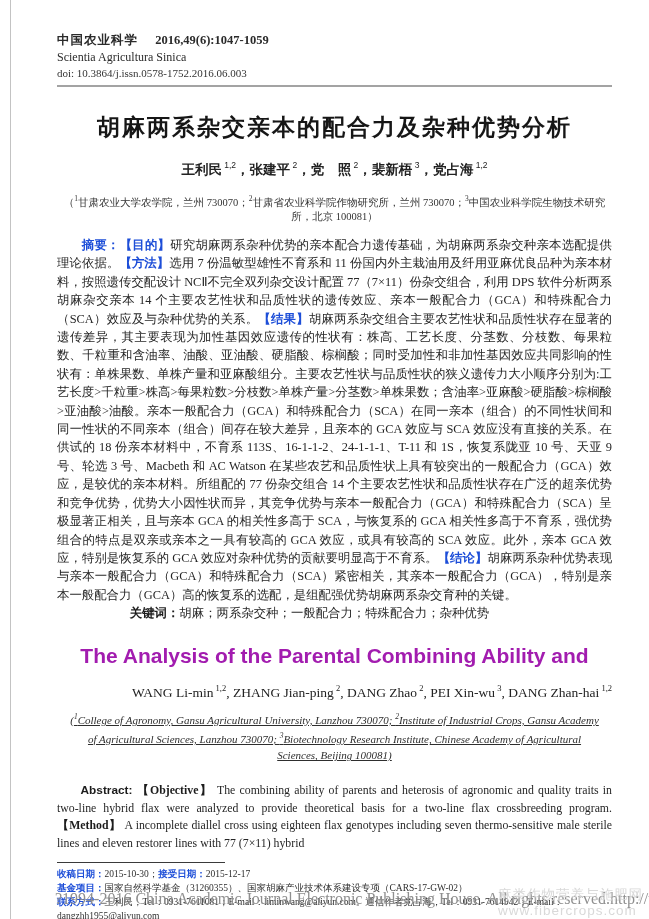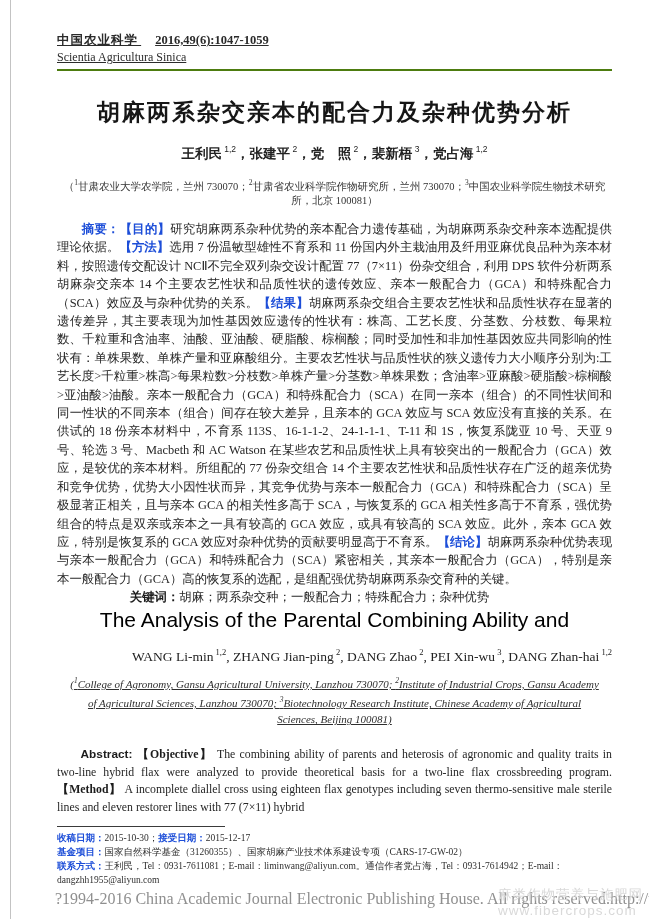--- a/index.html
+++ b/index.html
@@ -13,30 +13,30 @@
     -webkit-font-smoothing:antialiased;
   }
   .scan-edge{
     position:absolute;left:10px;top:0;bottom:0;width:1px;
     background:#c3c3c3;
   }
   .page{
     position:absolute;left:57px;top:0;width:555px;
   }
   
-  .jheader{padding-top:32px;border-bottom:2px solid #4d7c0f;padding-bottom:4px;text-decoration:underline;}
+  .jheader{padding-top:32px;border-bottom:2px solid #a3a3a3;padding-bottom:4px;}
   .jheader-row1{font-size:12.5px;line-height:17px;}
   .jname-cn{font-weight:bold;letter-spacing:1px;}
   .jcitation{margin-left:14px;font-weight:bold;}
   .jheader-row2{display:flex;justify-content:space-between;align-items:baseline;font-size:12px;line-height:16px;flex-direction:column;}
   .jdoi{font-size:11px;color:#333;}
   
   .title-cn{
     margin-top:26px;text-align:center;
-    font-family:Liberation Sans, sans-serif;
+    font-family:Liberation Serif, serif;
     font-size:23px;font-weight:bold;color:#161616;
     letter-spacing:2px;line-height:30px;
   }
   .authors-cn{
     margin-top:13px;text-align:center;
     font-family:"Liberation Sans", sans-serif;
     font-size:13.5px;font-weight:bold;color:#222;line-height:19px;
   }
   .authors-cn sup{font-size:8.5px;font-weight:normal;}
   .affil-cn{
@@ -51,23 +51,23 @@
     text-align:justify;text-indent:2em;
     color:#262626;
   }
   .seg-label{font-family:"Liberation Sans", sans-serif;font-weight:bold;color:#1d4ed8;}
   .keywords-cn{
     font-size:12.4px;line-height:18.4px;text-indent:2em;color:#262626;
   }
   .kw-label{font-family:"Liberation Sans", sans-serif;font-weight:bold;color:#1c1c1c;margin-left:48px;}
   
   .title-en{
-    text-align:center;
+    margin-top:20px;text-align:center;
     font-family:"Liberation Sans", sans-serif;
-    font-size:21px;font-weight:400;color:#000000;line-height:26px;
+    font-size:21px;font-weight:700;color:#a21caf;line-height:26px;
   }
   .authors-en{
     margin-top:10px;text-align:right;
     font-size:13.5px;color:#222;line-height:18px;
   }
   .authors-en sup{font-size:8.5px;}
   .affil-en{
     margin-top:8px;text-align:center;
     font-style:italic;font-size:11px;color:#2e2e2e;line-height:16.5px;
     padding:0 10px;
@@ -108,20 +108,21 @@
 
 <div class="page">
 
   <div class="jheader">
     <div class="jheader-row1">
       <span class="jname-cn">中国农业科学</span>
       <span class="jcitation">2016,49(6):1047-1059</span>
     </div>
     <div class="jheader-row2">
       <span class="jname-en">Scientia Agricultura Sinica</span>
+      <span class="jdoi">doi: 10.3864/j.issn.0578-1752.2016.06.003</span>
     </div>
   </div>
 
   <div class="title-cn">胡麻两系杂交亲本的配合力及杂种优势分析</div>
 
   <div class="authors-cn"><span>王利民</span><sup> 1,2</sup>，<span>张建平</span><sup> 2</sup>，<span>党　照</span><sup> 2</sup>，<span>裴新梧</span><sup> 3</sup>，<span>党占海</span><sup> 1,2</sup></div>
 
   <div class="affil-cn"><span class="seg-text">（</span><sup>1</sup><span class="seg-text">甘肃农业大学农学院，兰州 730070；</span><sup>2</sup><span class="seg-text">甘肃省农业科学院作物研究所，兰州 730070；</span><sup>3</sup><span class="seg-text">中国农业科学院生物技术研究所，北京 100081）</span></div>
 
   <div class="abstract-cn"><span class="seg-label">摘要：</span><span class="seg-label">【目的】</span><span class="seg-text">研究胡麻两系杂种优势的亲本配合力遗传基础，为胡麻两系杂交种亲本选配提供理论依据。</span><span class="seg-label">【方法】</span><span class="seg-text">选用 7 份温敏型雄性不育系和 11 份国内外主栽油用及纤用亚麻优良品种为亲本材料，按照遗传交配设计 NCⅡ不完全双列杂交设计配置 77（7×11）份杂交组合，利用 DPS 软件分析两系胡麻杂交亲本 14 个主要农艺性状和品质性状的遗传效应、亲本一般配合力（GCA）和特殊配合力（SCA）效应及与杂种优势的关系。</span><span class="seg-label">【结果】</span><span class="seg-text">胡麻两系杂交组合主要农艺性状和品质性状存在显著的遗传差异，其主要表现为加性基因效应遗传的性状有：株高、工艺长度、分茎数、分枝数、每果粒数、千粒重和含油率、油酸、亚油酸、硬脂酸、棕榈酸；同时受加性和非加性基因效应共同影响的性状有：单株果数、单株产量和亚麻酸组分。主要农艺性状与品质性状的狭义遗传力大小顺序分别为:工艺长度&gt;千粒重&gt;株高&gt;每果粒数&gt;分枝数&gt;单株产量&gt;分茎数&gt;单株果数；含油率&gt;亚麻酸&gt;硬脂酸&gt;棕榈酸&gt;亚油酸&gt;油酸。亲本一般配合力（GCA）和特殊配合力（SCA）在同一亲本（组合）的不同性状间和同一性状的不同亲本（组合）间存在较大差异，且亲本的 GCA 效应与 SCA 效应没有直接的关系。在供试的 18 份亲本材料中，不育系 113S、16-1-1-2、24-1-1-1、T-11 和 1S，恢复系陇亚 10 号、天亚 9 号、轮选 3 号、Macbeth 和 AC Watson 在某些农艺和品质性状上具有较突出的一般配合力（GCA）效应，是较优的亲本材料。所组配的 77 份杂交组合 14 个主要农艺性状和品质性状存在广泛的超亲优势和竞争优势，优势大小因性状而异，其竞争优势与亲本一般配合力（GCA）和特殊配合力（SCA）呈极显著正相关，且与亲本 GCA 的相关性多高于 SCA，与恢复系的 GCA 相关性多高于不育系，强优势组合的特点是双亲或亲本之一具有较高的 GCA 效应，或具有较高的 SCA 效应。此外，亲本 GCA 效应，特别是恢复系的 GCA 效应对杂种优势的贡献要明显高于不育系。</span><span class="seg-label">【结论】</span><span class="seg-text">胡麻两系杂种优势表现与亲本一般配合力（GCA）和特殊配合力（SCA）紧密相关，其亲本一般配合力（GCA），特别是亲本一般配合力（GCA）高的恢复系的选配，是组配强优势胡麻两系杂交育种的关键。</span></div>

